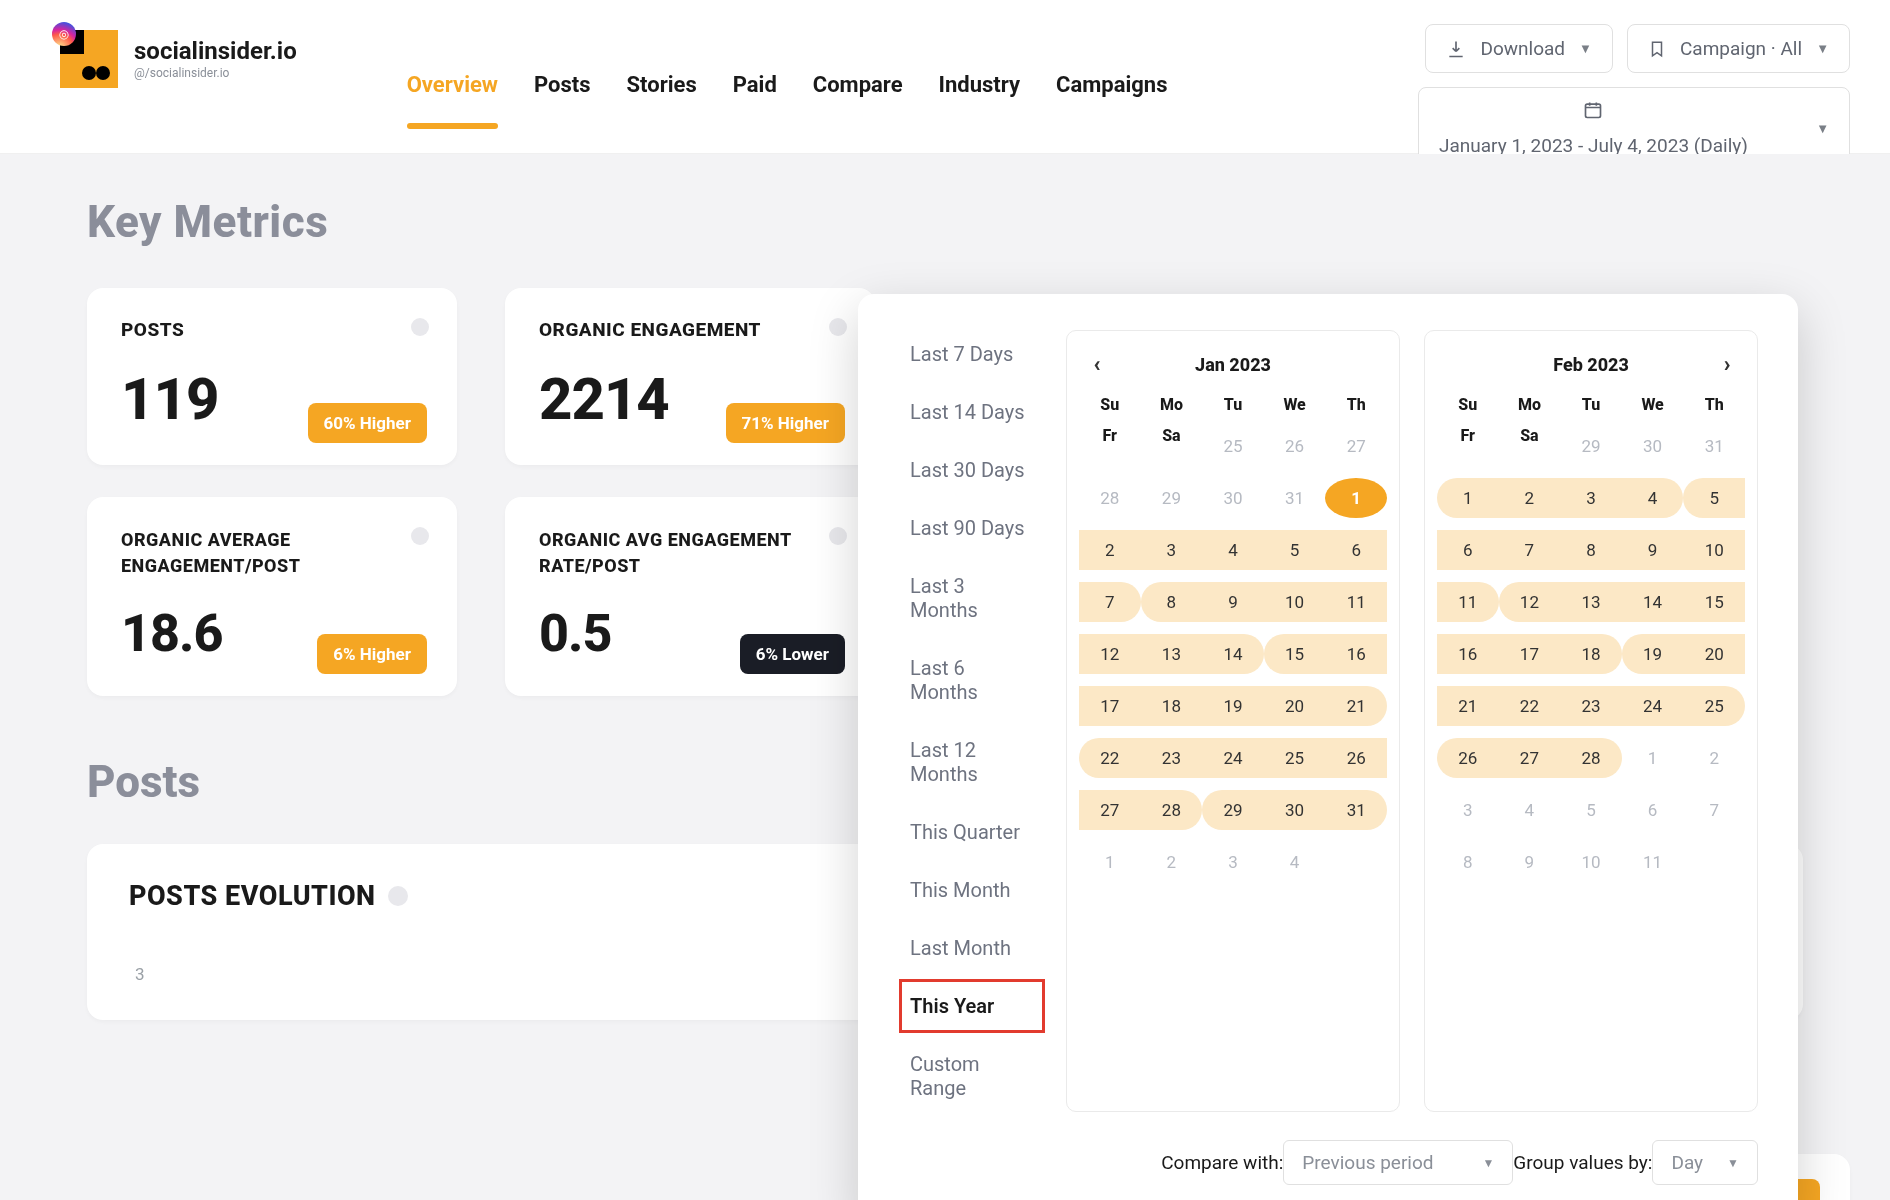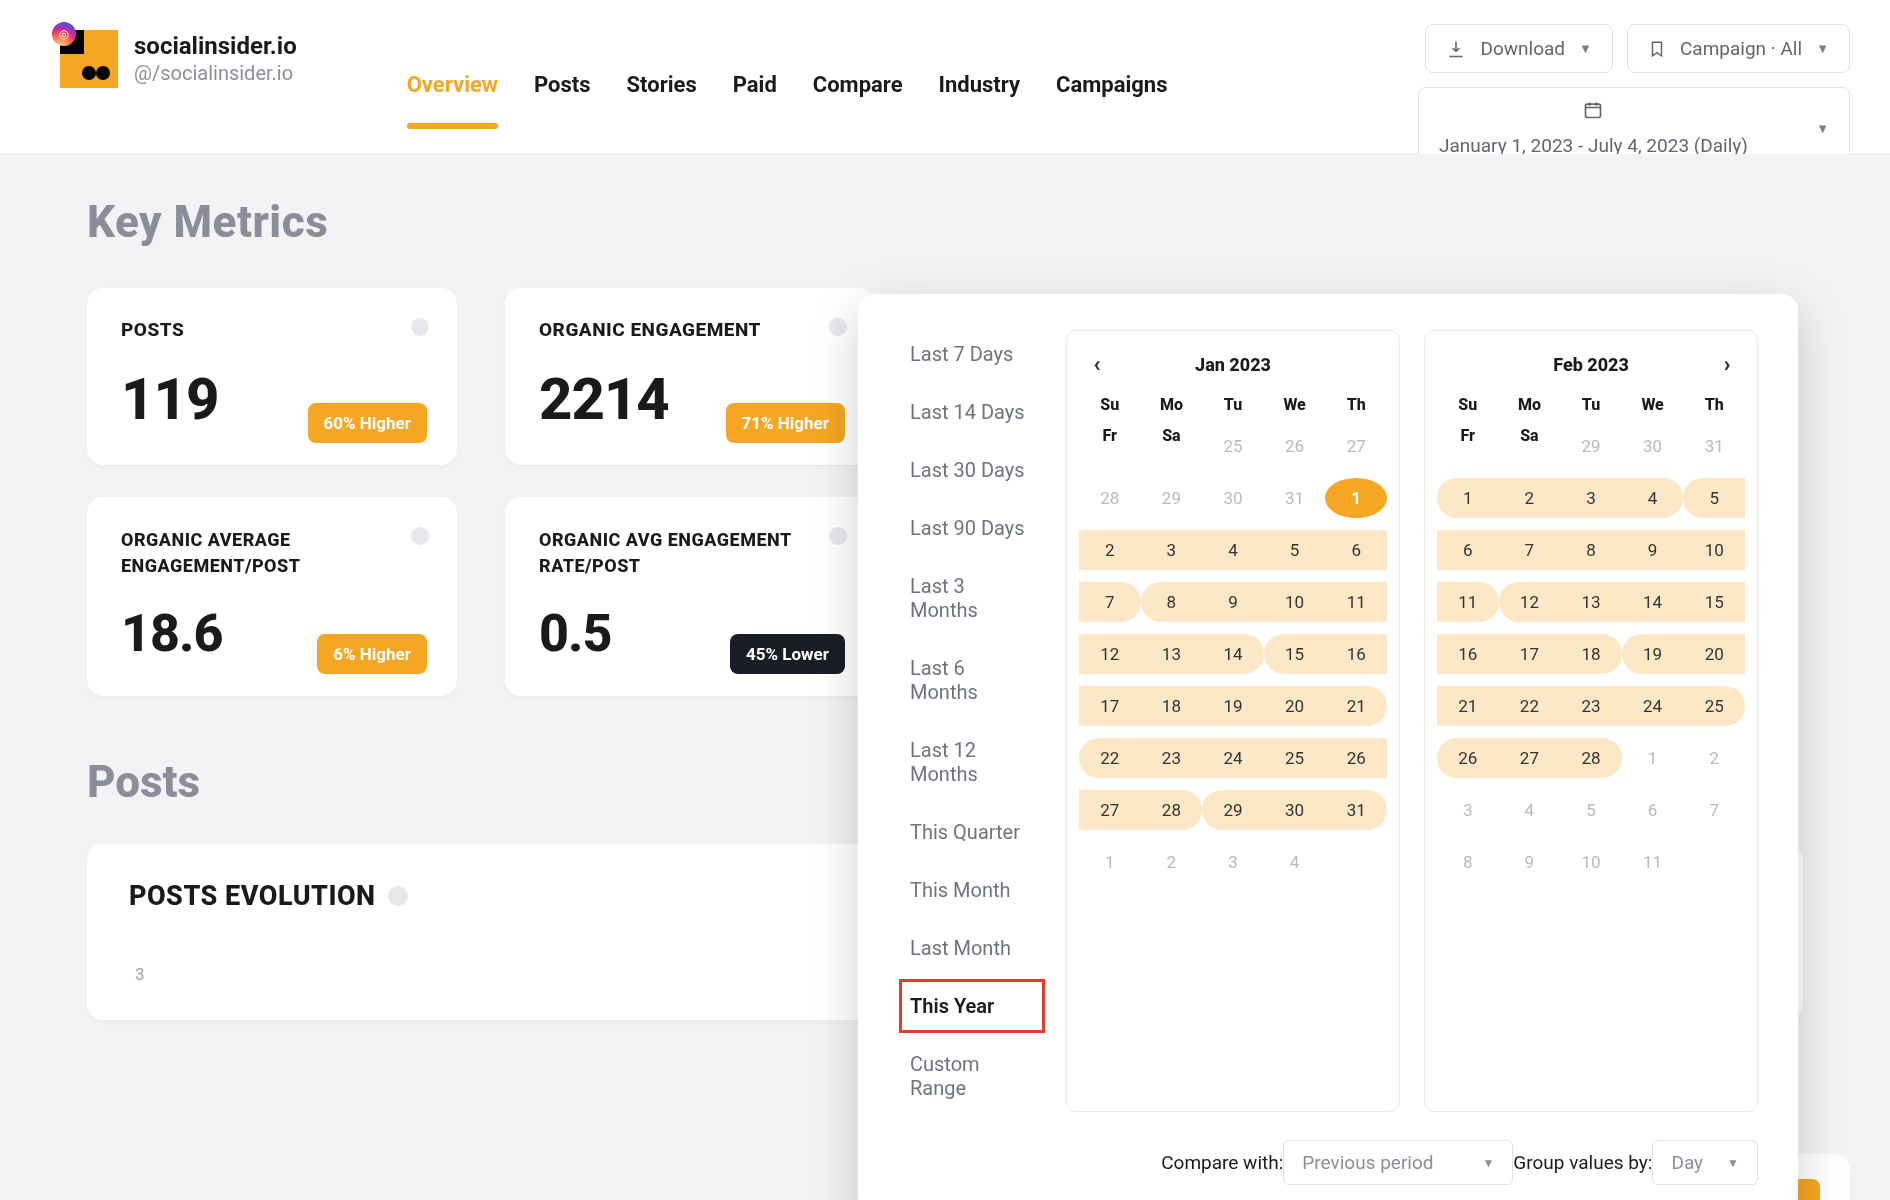--- a/index.html
+++ b/index.html
@@ -34,21 +34,21 @@
     padding:30px 40px 0 60px;
     position:relative;
   }
   .brand{display:flex;align-items:center;gap:16px;}
   .logo{width:58px;height:58px;background:var(--orange);position:relative;}
   .logo::before{content:"";position:absolute;top:0;left:0;width:24px;height:24px;background:#000;}
   .logo::after{content:"";position:absolute;bottom:8px;right:8px;width:14px;height:14px;background:#000;border-radius:50%;}
   .logo .dot2{position:absolute;bottom:8px;left:22px;width:14px;height:14px;background:#000;border-radius:50%;}
   .logo .ig{position:absolute;top:-8px;left:-8px;width:24px;height:24px;border-radius:50%;background:radial-gradient(circle at 30% 110%,#fdf497 0%,#fd5949 45%,#d6249f 60%,#285AEB 90%);display:flex;align-items:center;justify-content:center;color:#fff;font-size:12px;}
   .brand-text .title{font-weight:700;font-size:24px;line-height:1.1;}
-  .brand-text .handle{color:var(--muted);font-size:20px;margin-top:2px;}
+  .brand-text .handle{color:var(--muted);font-size:12px;margin-top:2px;}
 
   .tabs{display:flex;gap:36px;margin-left:110px;margin-top:42px;font-size:22px;font-weight:700;text-align:center;}
   .tab{color:#1a1a1a;cursor:pointer;padding-bottom:30px;position:relative;}
   .tab.active{color:var(--orange);}
   .tab.active::after{content:"";position:absolute;bottom:-2px;left:0;right:0;height:6px;background:var(--orange);border-radius:3px;}
 
   .top-right{position:absolute;right:40px;top:24px;display:flex;flex-direction:column;gap:14px;align-items:flex-end;}
   .top-right .row{display:flex;gap:14px;}
   .pill{
     border:1px solid var(--border);
@@ -219,21 +219,21 @@
       <div class="card small">
         <div class="label">ORGANIC AVERAGE ENGAGEMENT/POST</div>
         <div class="info"></div>
         <div class="value">18.6</div>
         <div class="badge up">6% Higher</div>
       </div>
       <div class="card small">
         <div class="label">ORGANIC AVG ENGAGEMENT RATE/POST</div>
         <div class="info"></div>
         <div class="value">0.5</div>
-        <div class="badge down">45% Lower</div>
+        <div class="badge down">6% Lower</div>
       </div>
     </div>
 
   <div class="posts-title">Posts</div>
 
   <div class="chart-card">
     <div class="chart-title">
       <span>POSTS EVOLUTION</span>
       <span class="info"></span>
     </div>

